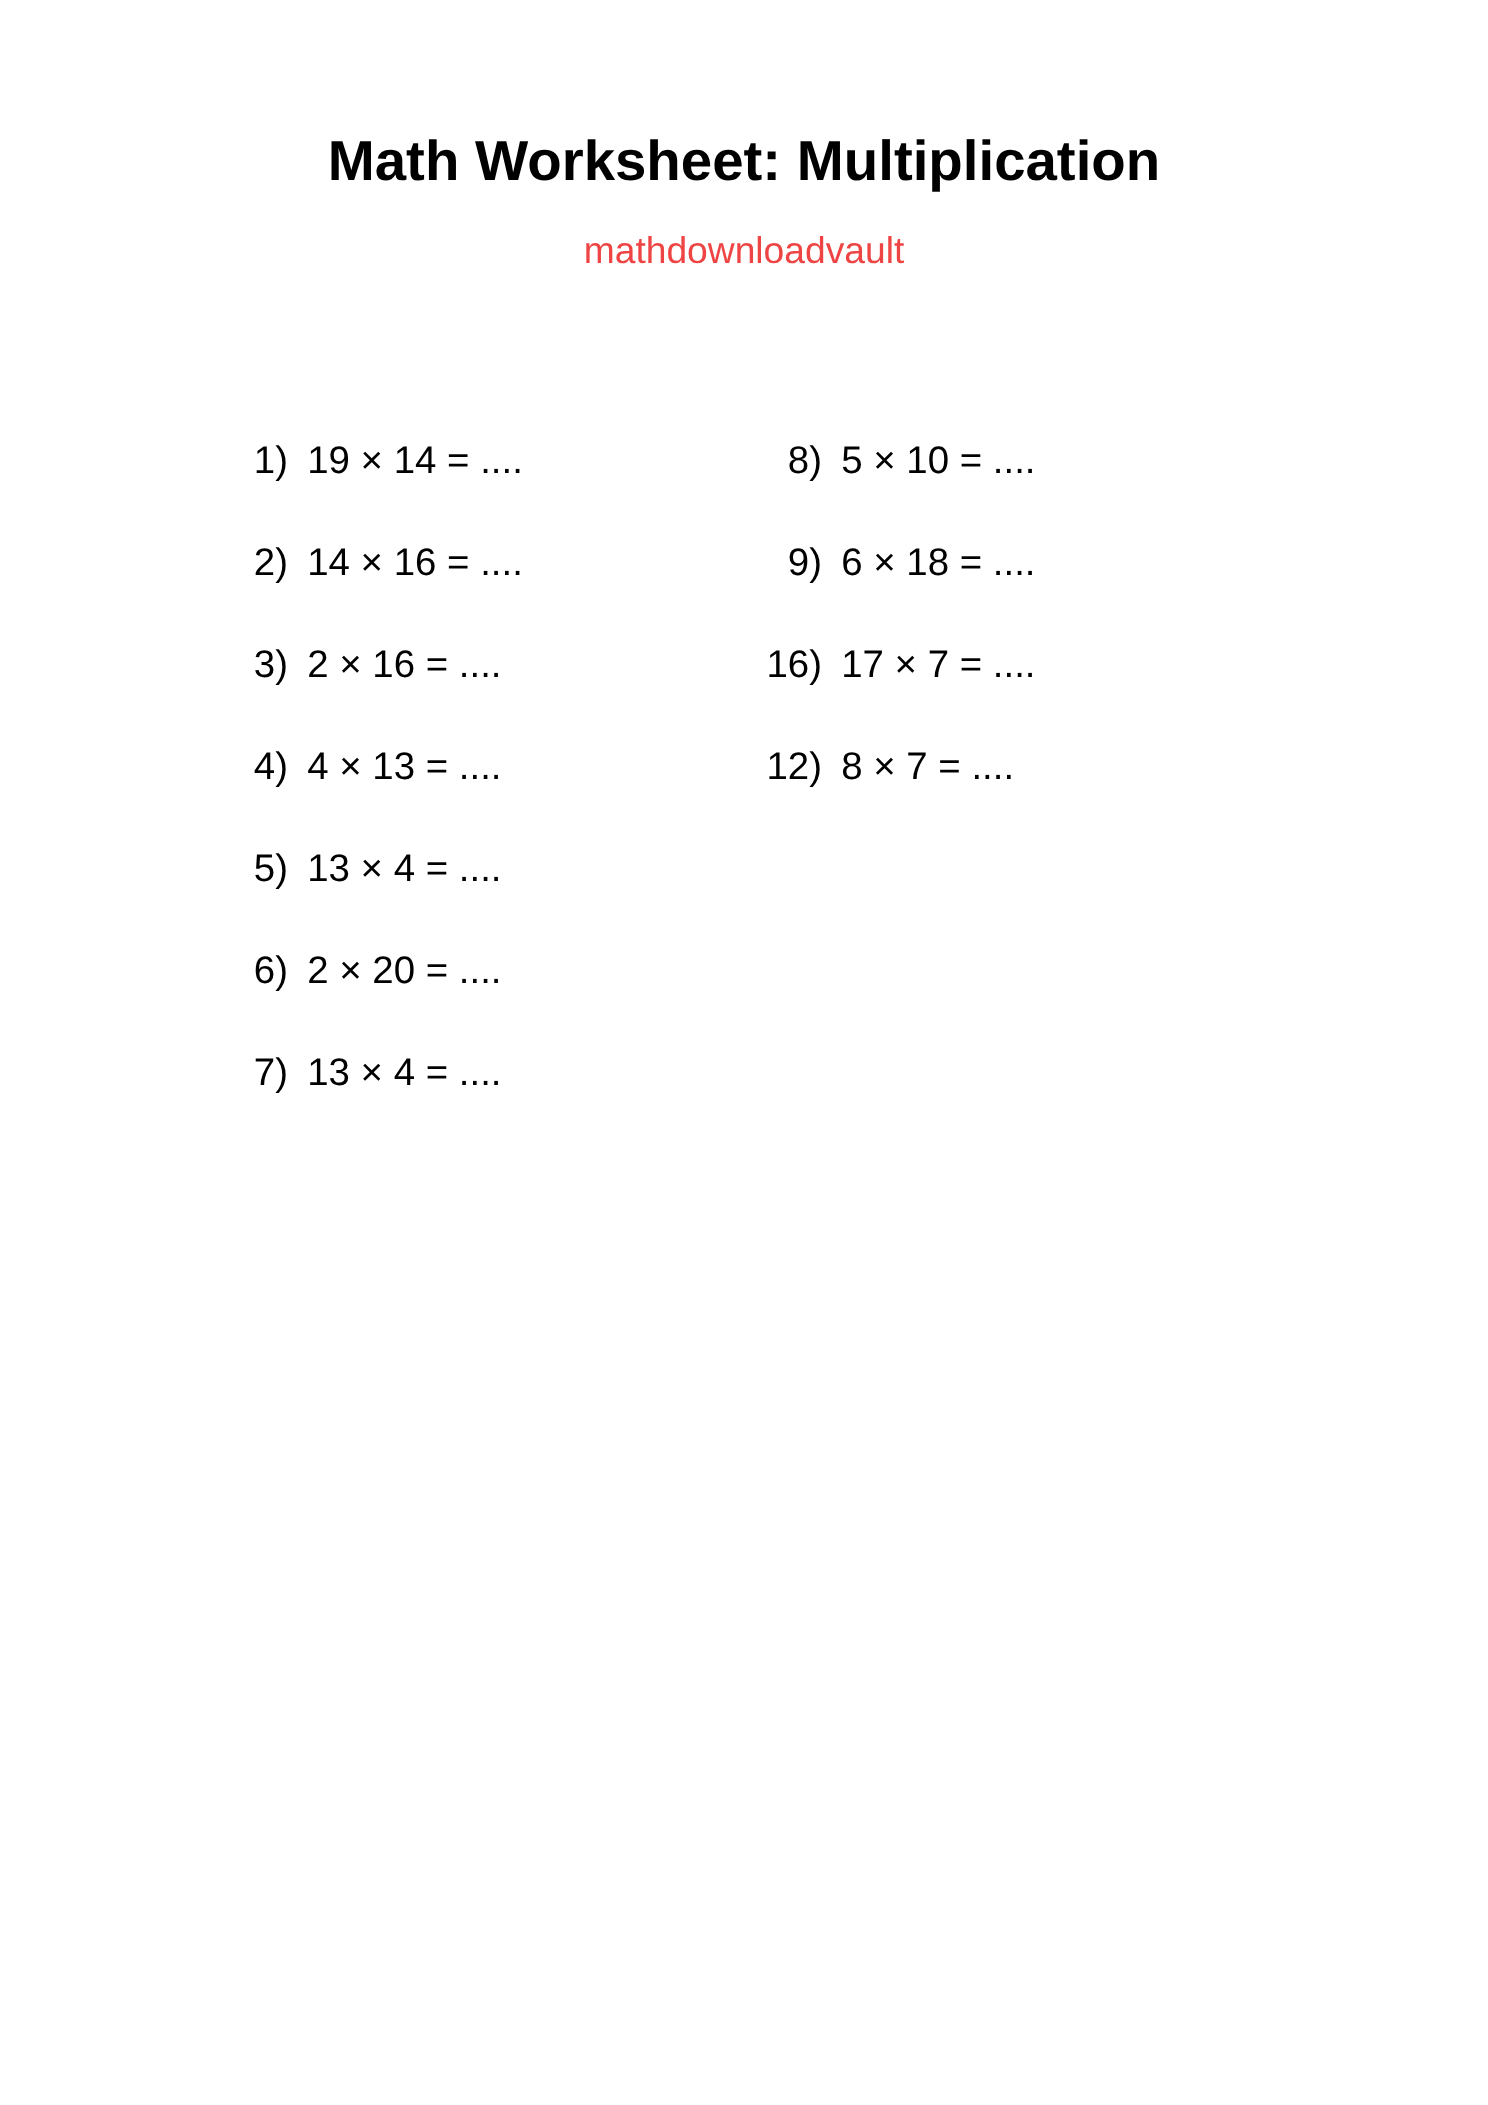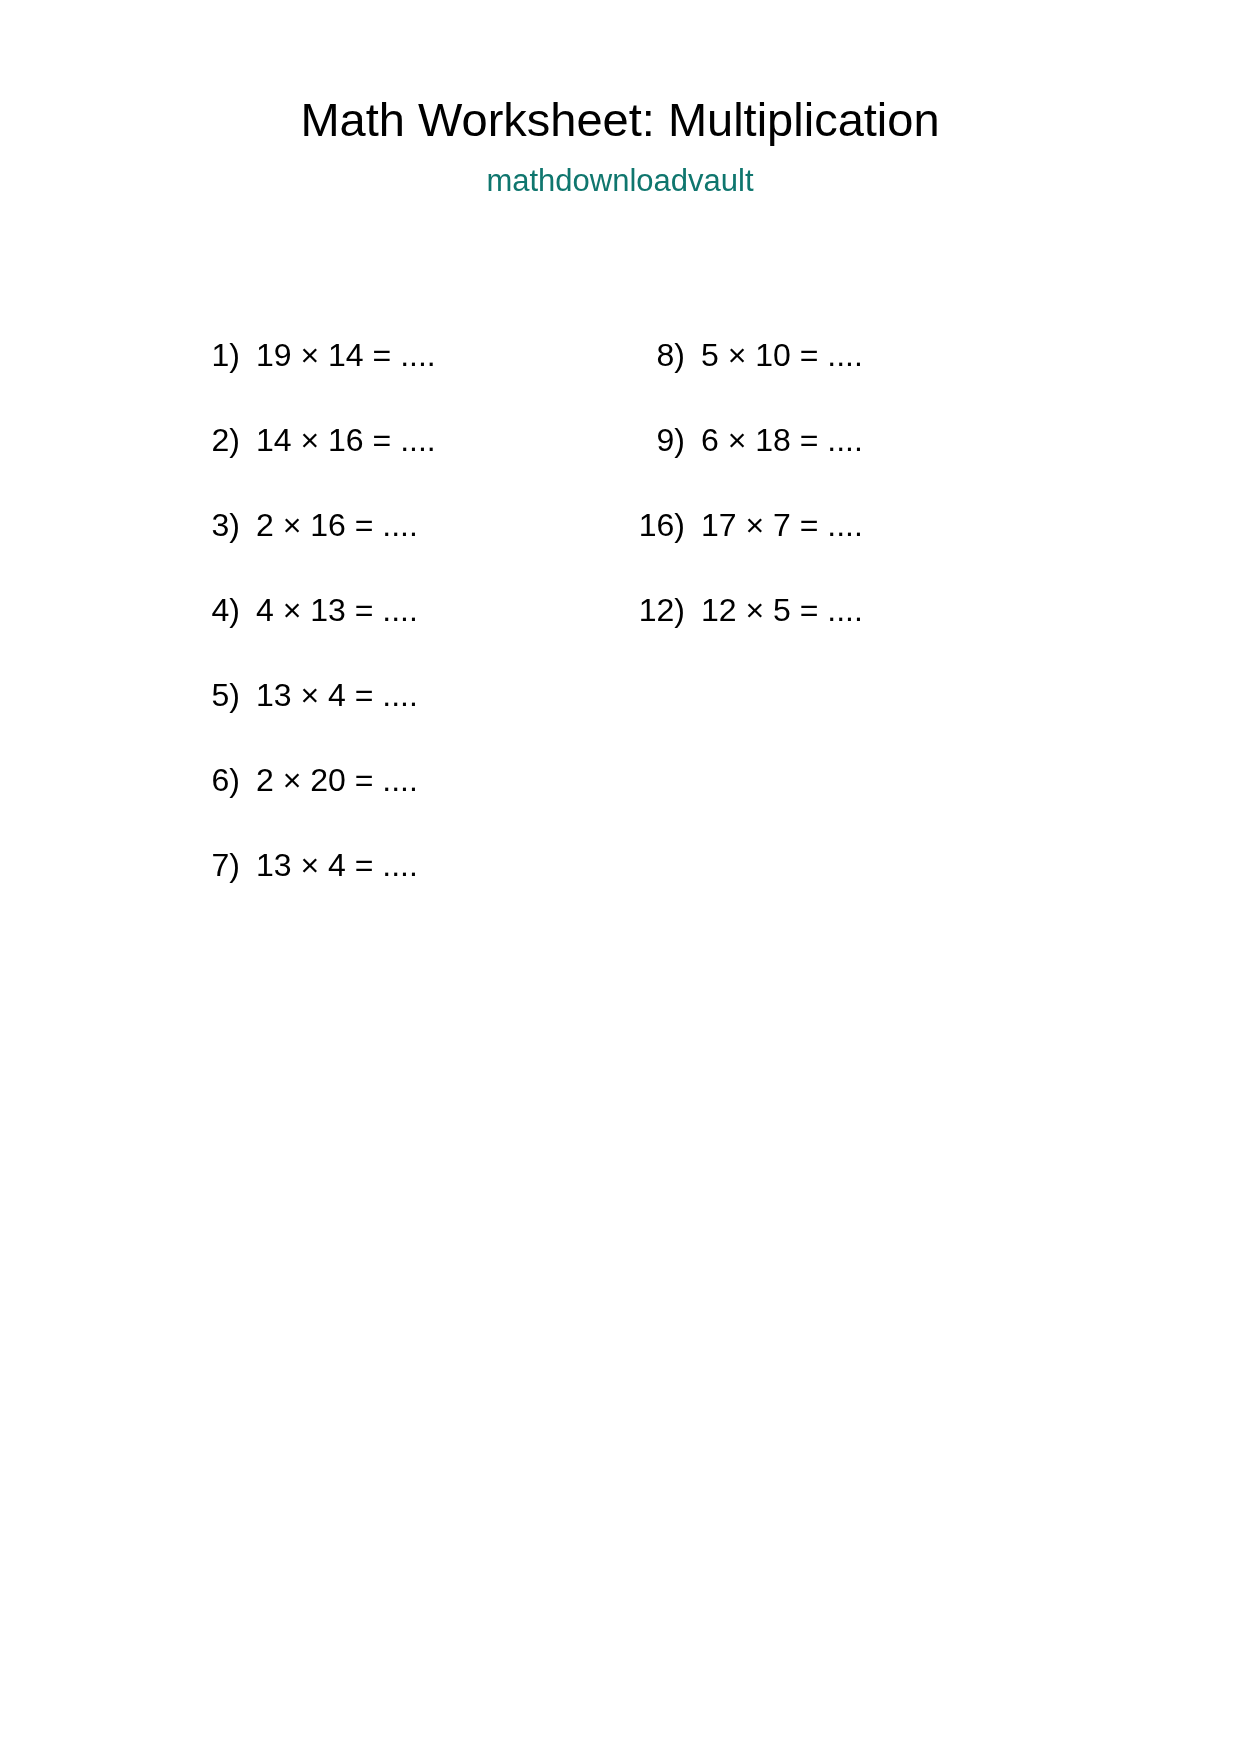--- a/index.html
+++ b/index.html
@@ -17,30 +17,30 @@
   }
   .sheet {
     width: 1240px;
     height: 1754px;
     box-sizing: border-box;
     padding: 0;
   }
   .title {
     text-align: center;
     font-size: 47px;
-    font-weight: normal;
+    font-weight: bold;
     color: #000000;
-    margin: 2px;
+    margin: 16px;
     padding-top: 90px;
     letter-spacing: 0px;
   }
   .subtitle {
     text-align: center;
     font-size: 31px;
-    color: #0f766e;
+    color: #ef4444;
     margin: 0;
     padding-top: 14px;
   }
   .columns {
     margin-top: 92px;
     display: flex;
     flex-direction: row;
     align-items: flex-start;
     padding-left: 178px;
     box-sizing: border-box;
@@ -140,21 +140,21 @@
       </div>
 
       <div class="problem">
         <span class="p-num">16)</span>
         <span class="p-body">17 × 7 = ....</span>
       </div>
 
 
       <div class="problem">
         <span class="p-num">12)</span>
-        <span class="p-body">12 × 5 = ....</span>
+        <span class="p-body">8 × 7 = ....</span>
       </div>
 
 
     </div>
 
   </div>
 
 </div>
 
 </body></html>

